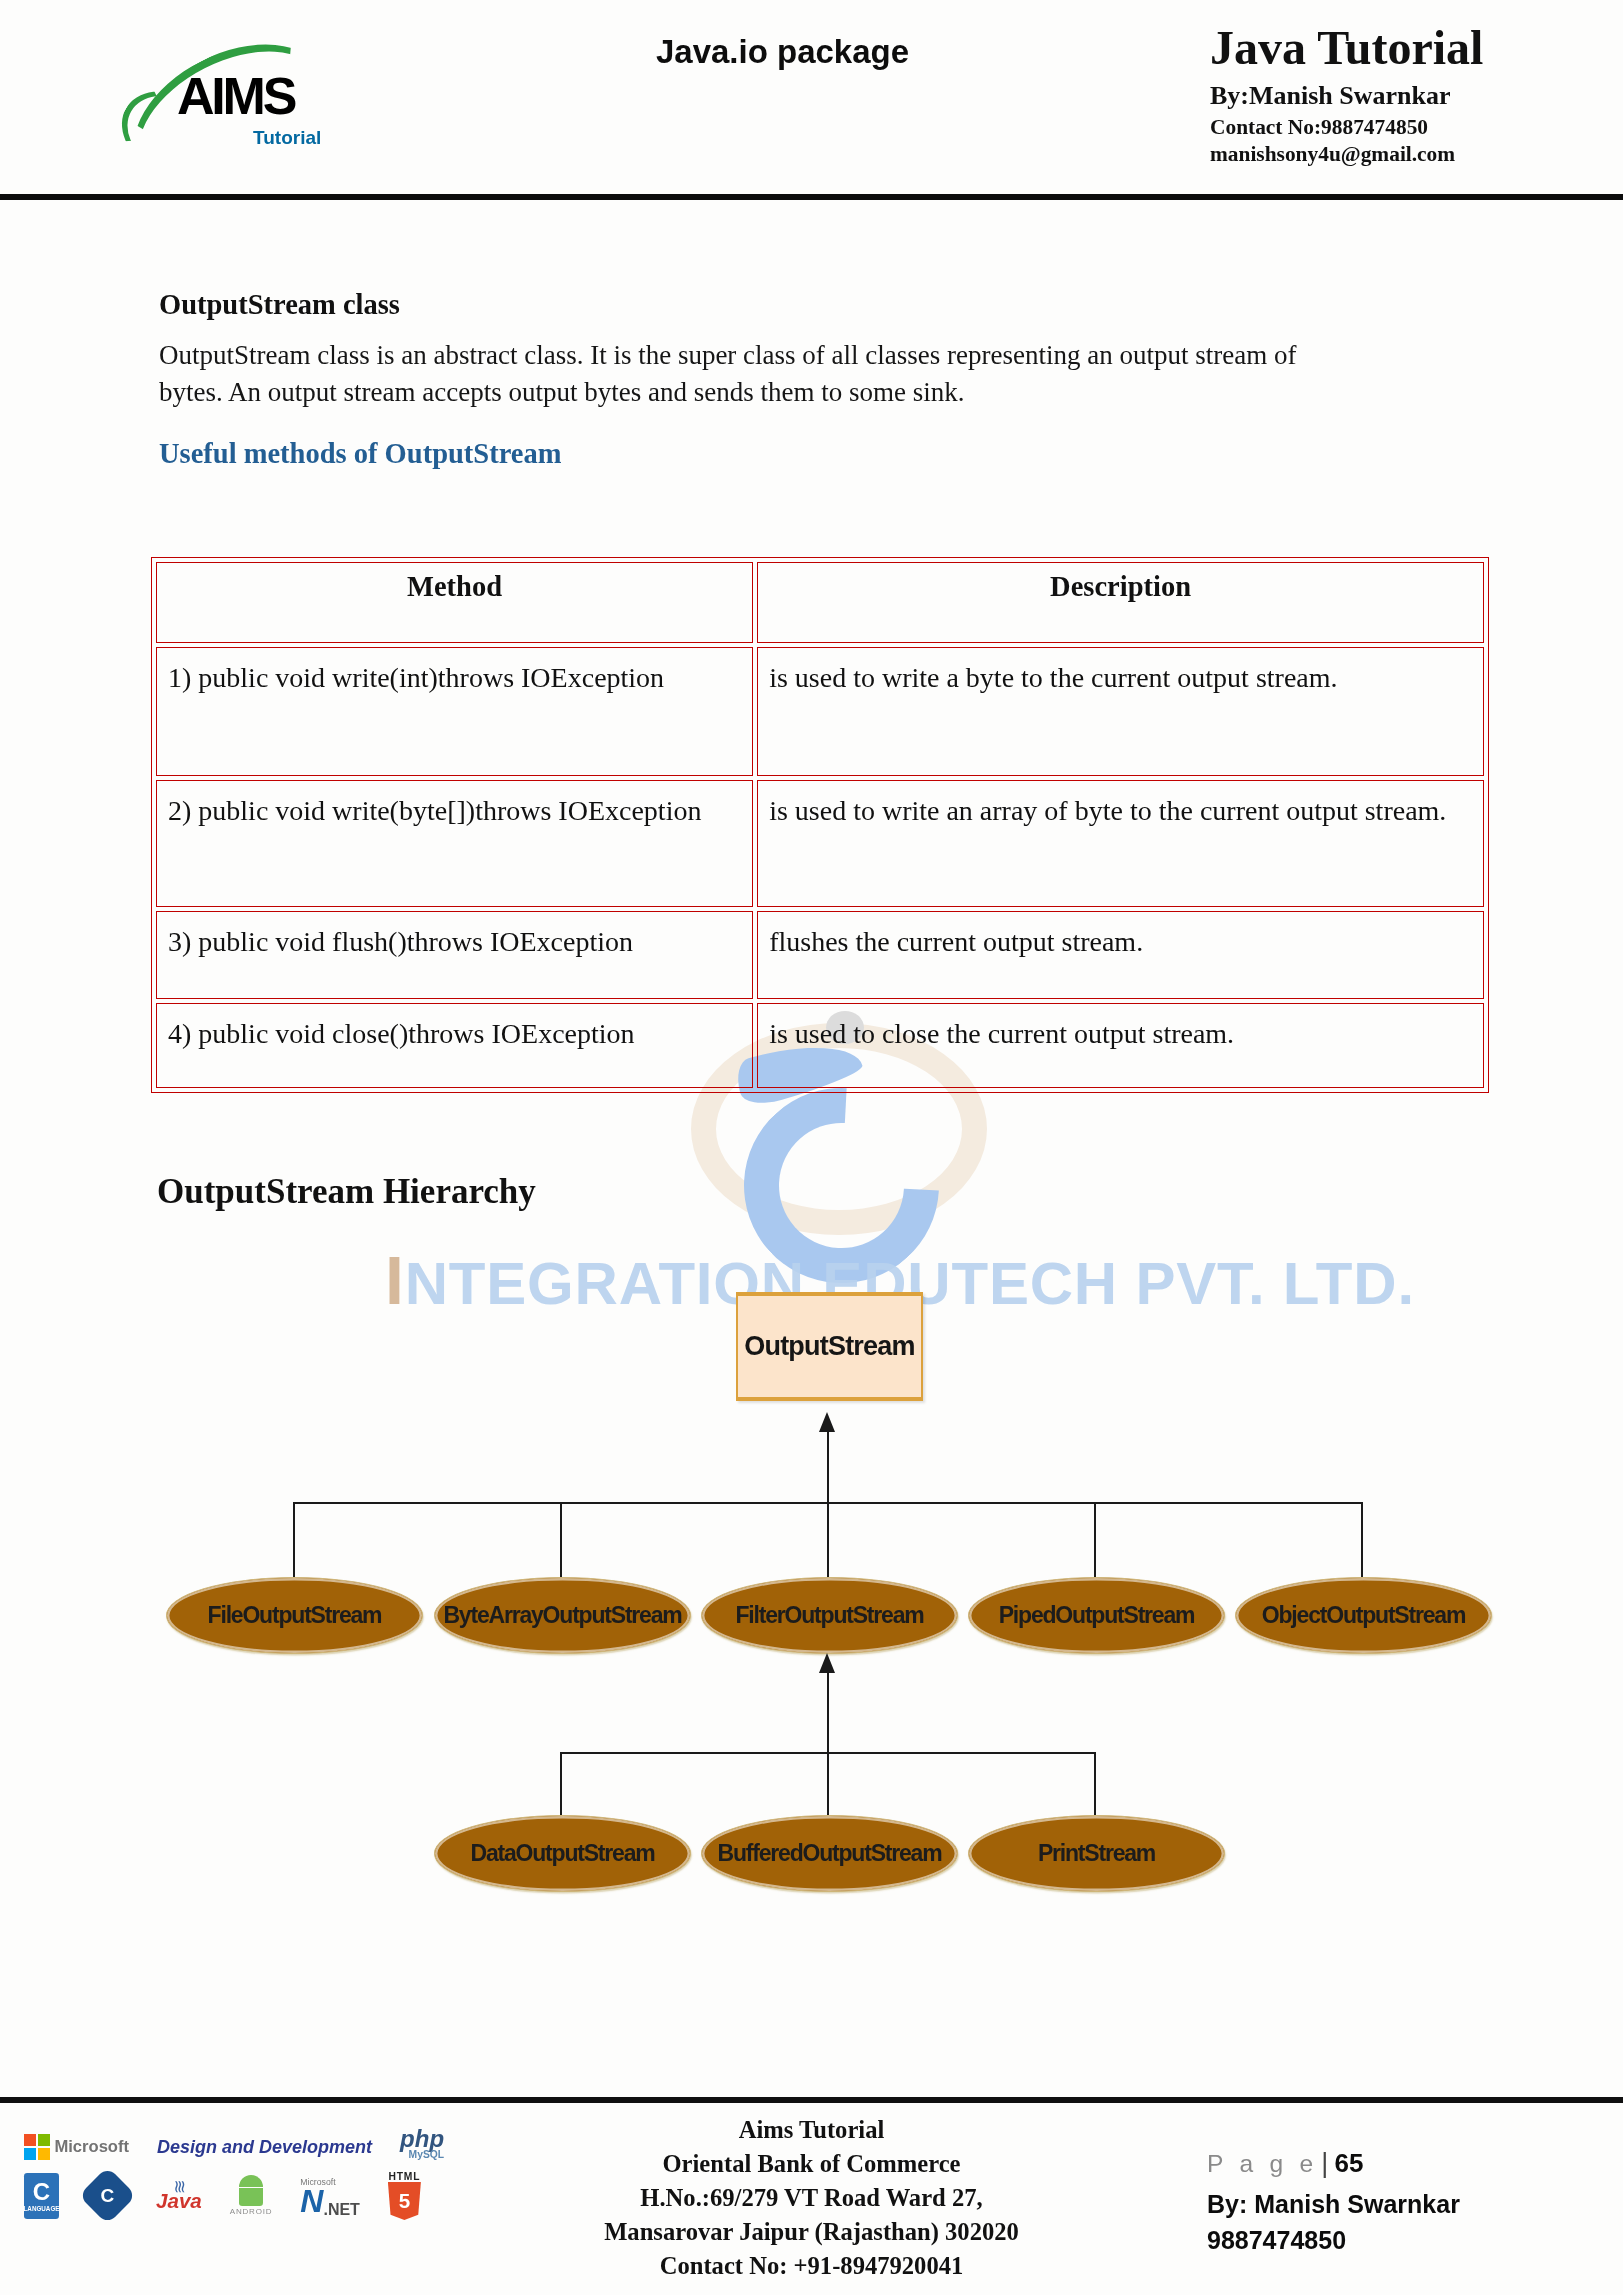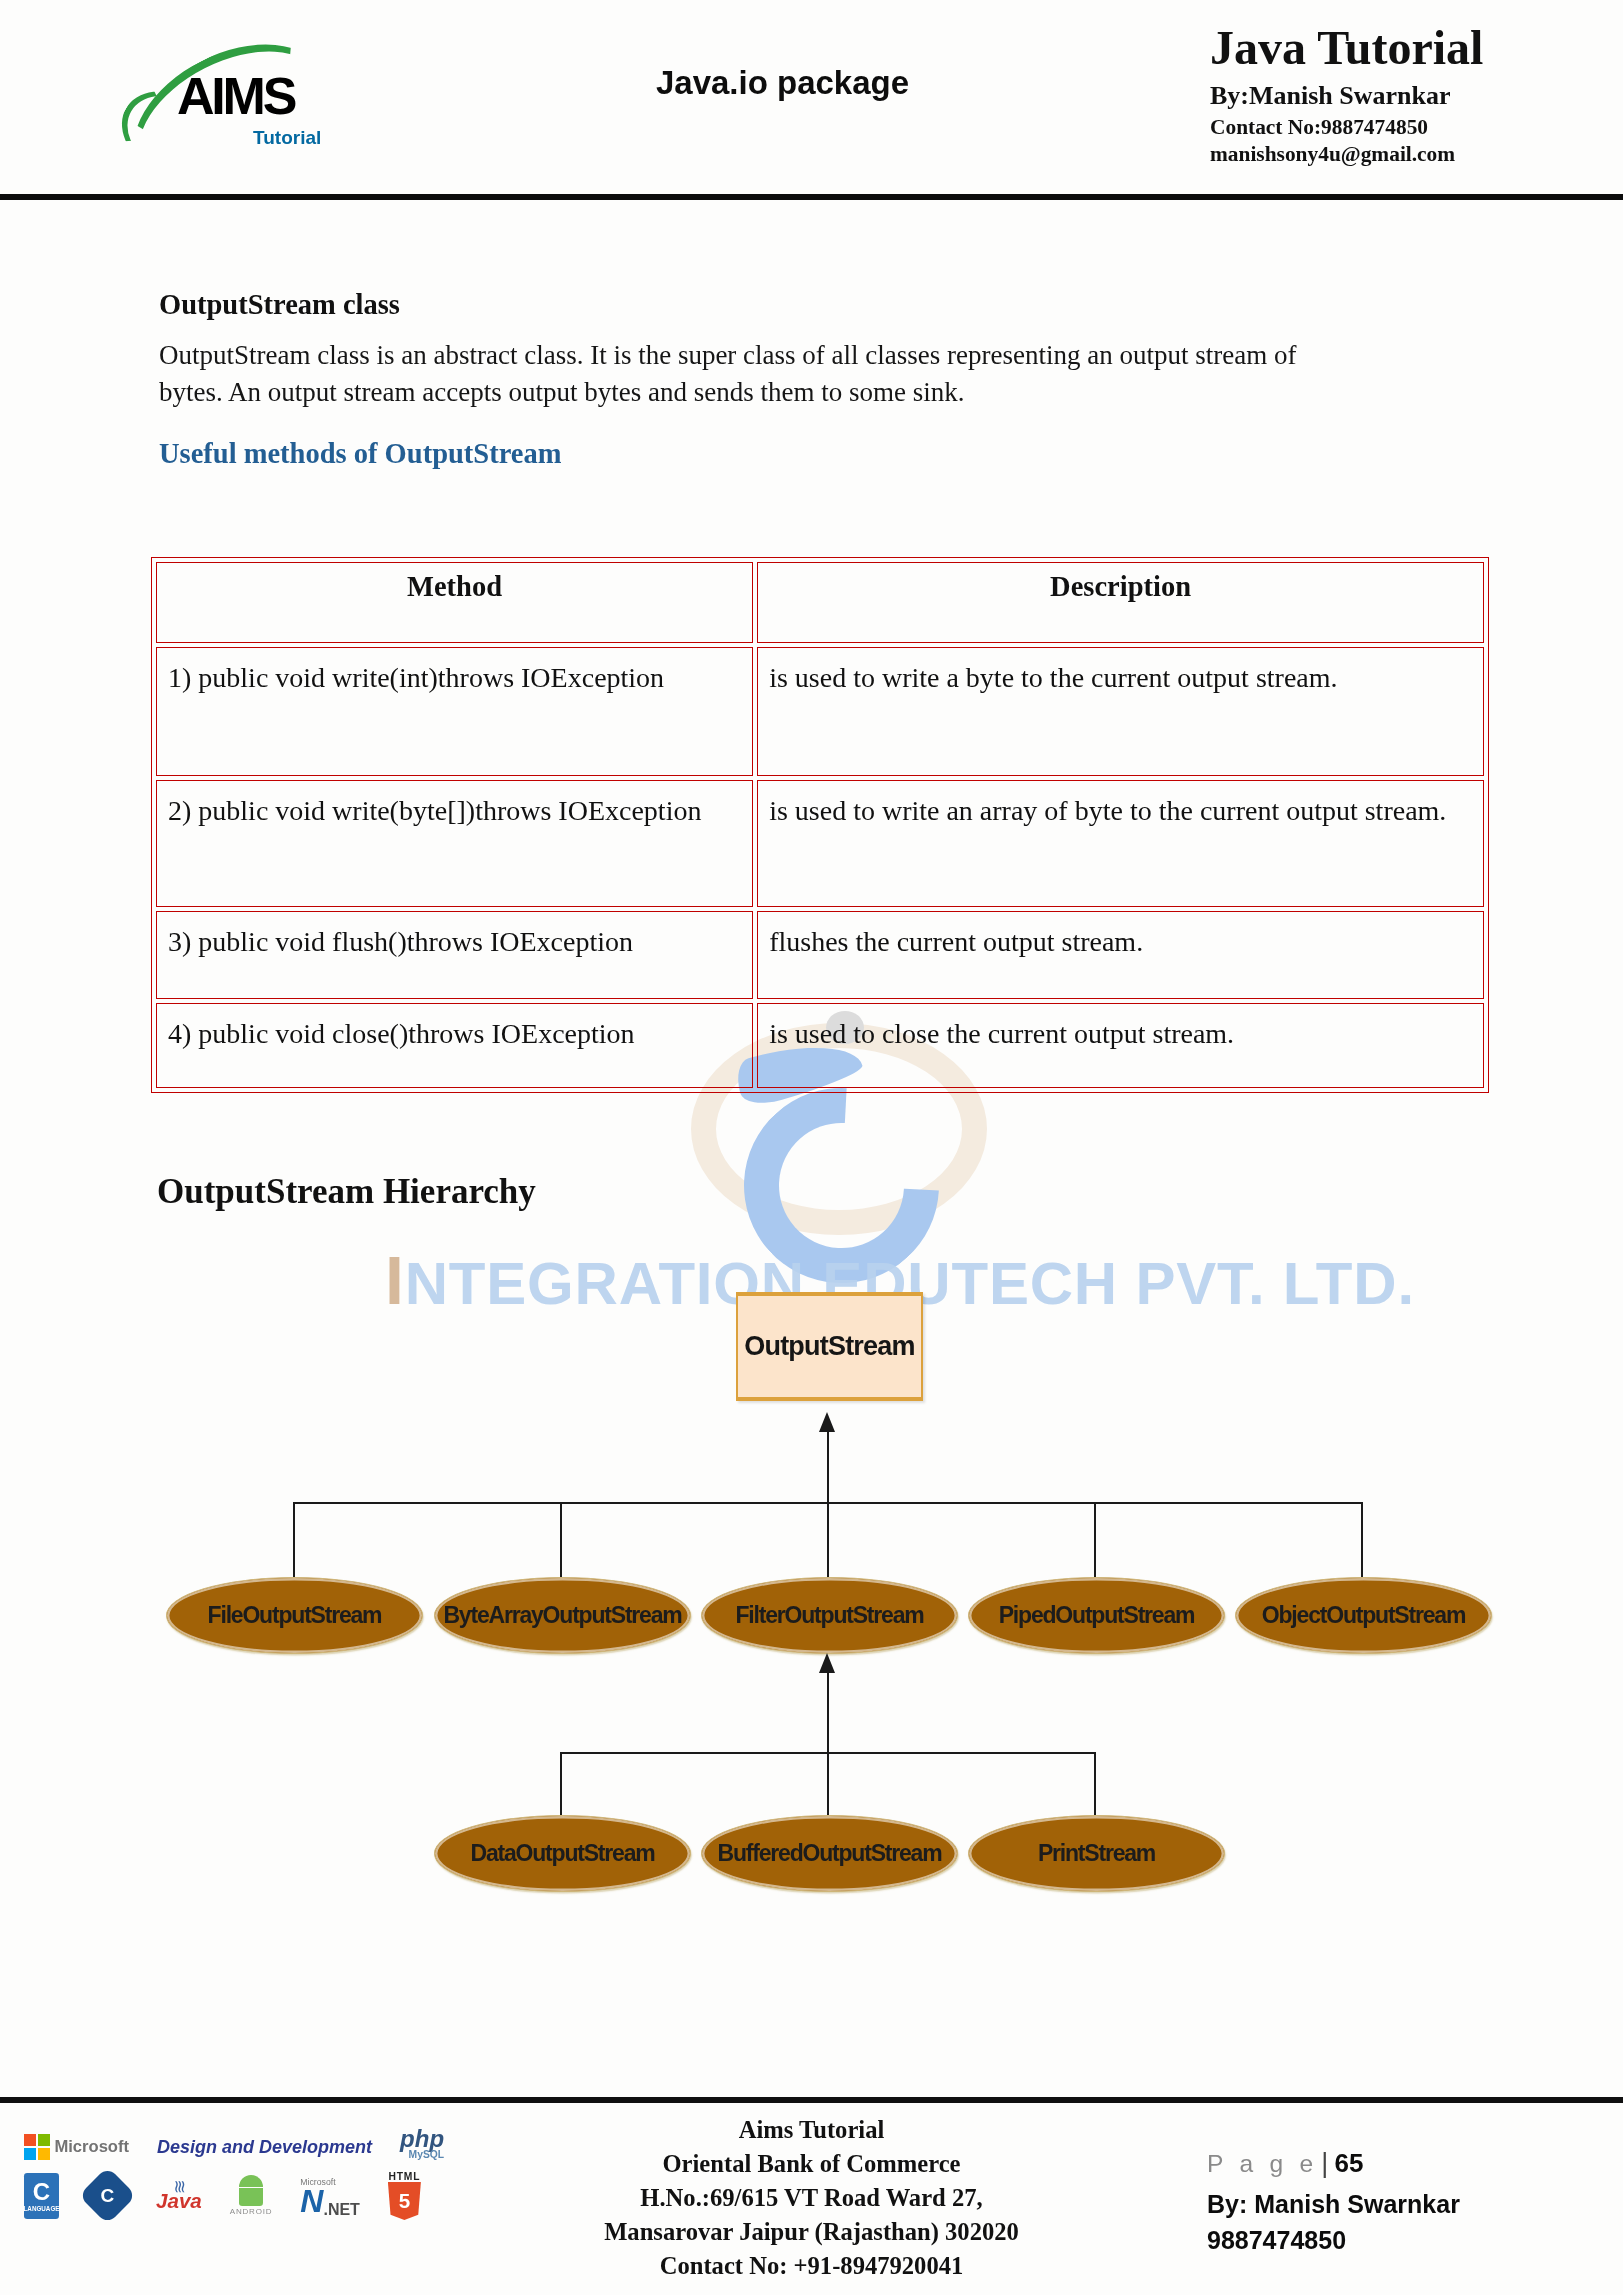--- a/index.html
+++ b/index.html
@@ -11,21 +11,21 @@
   .hdr-rule{position:absolute;left:0;top:194px;width:1623px;height:5.5px;background:#0c0c0c;}
   .aims-logo{position:absolute;left:136px;top:49px;width:214px;height:107px;}
   .aims-swoosh{position:absolute;left:-9.5px;top:4.8px;width:198px;height:119px;border:5.5px solid transparent;
         border-top:8.7px solid #2f9e41;border-radius:50%;transform:rotate(-27deg);}
   .aims-tail{position:absolute;left:-17.4px;top:46px;width:95px;height:71px;border:4px solid transparent;
         border-left:6.3px solid #2f9e41;border-radius:50%;transform:rotate(30deg);}
   .aims-word{position:absolute;left:41px;top:17.4px;font-family:"Liberation Sans",sans-serif;
         font-weight:900;font-size:52px;letter-spacing:-3.2px;color:#000000;}
   .aims-sub{position:absolute;left:117px;top:78px;font-family:"Liberation Sans",sans-serif;
         font-weight:bold;font-size:19px;color:#0369a1;}
-  .doc-title{position:absolute;left:0;top:64px;width:1565px;text-align:center;
+  .doc-title{position:absolute;left:0;top:33px;width:1565px;text-align:center;
         font-family:"Liberation Sans",sans-serif;font-weight:bold;font-size:33px;color:#0d0d0d;}
   .hdr-right{position:absolute;left:1210px;top:24px;line-height:1;}
   .hdr-right .t1{font-size:48px;font-weight:bold;margin:0 0 11px 0;}
   .hdr-right .t2{font-size:26px;font-weight:bold;margin:0 0 8px 0;}
   .hdr-right .t3{font-size:21.4px;font-weight:bold;margin:0 0 5.5px 0;}
 
   
   .h-black{position:absolute;left:159px;top:289px;font-size:28.5px;font-weight:bold;}
   .para{position:absolute;left:159px;top:337px;width:1149px;font-size:27px;line-height:1.38;color:#161616;}
   .h-blue{position:absolute;left:159px;top:438px;font-size:28.5px;font-weight:bold;color:#235e93;}
@@ -242,21 +242,21 @@
       <span class="html5">
           <span class="word">HTML</span>
           <span class="shield">5</span>
         </span>
     </div>
   </div>
 
   <div class="ftr-center">
     <div>Aims Tutorial</div>
     <div>Oriental Bank of Commerce</div>
-    <div>H.No.:69/615 VT Road Ward 27,</div>
+    <div>H.No.:69/279 VT Road Ward 27,</div>
     <div>Mansarovar Jaipur (Rajasthan) 302020</div>
     <div>Contact No: +91-8947920041</div>
   </div>
 
   <div class="ftr-right">
     <div><span class="pg-label">P a g e</span><span class="pg-bar">|</span><span class="pg-num">65</span></div>
     <div class="ftr-by">By: Manish Swarnkar</div>
     <div class="ftr-ph">9887474850</div>
   </div>
 

